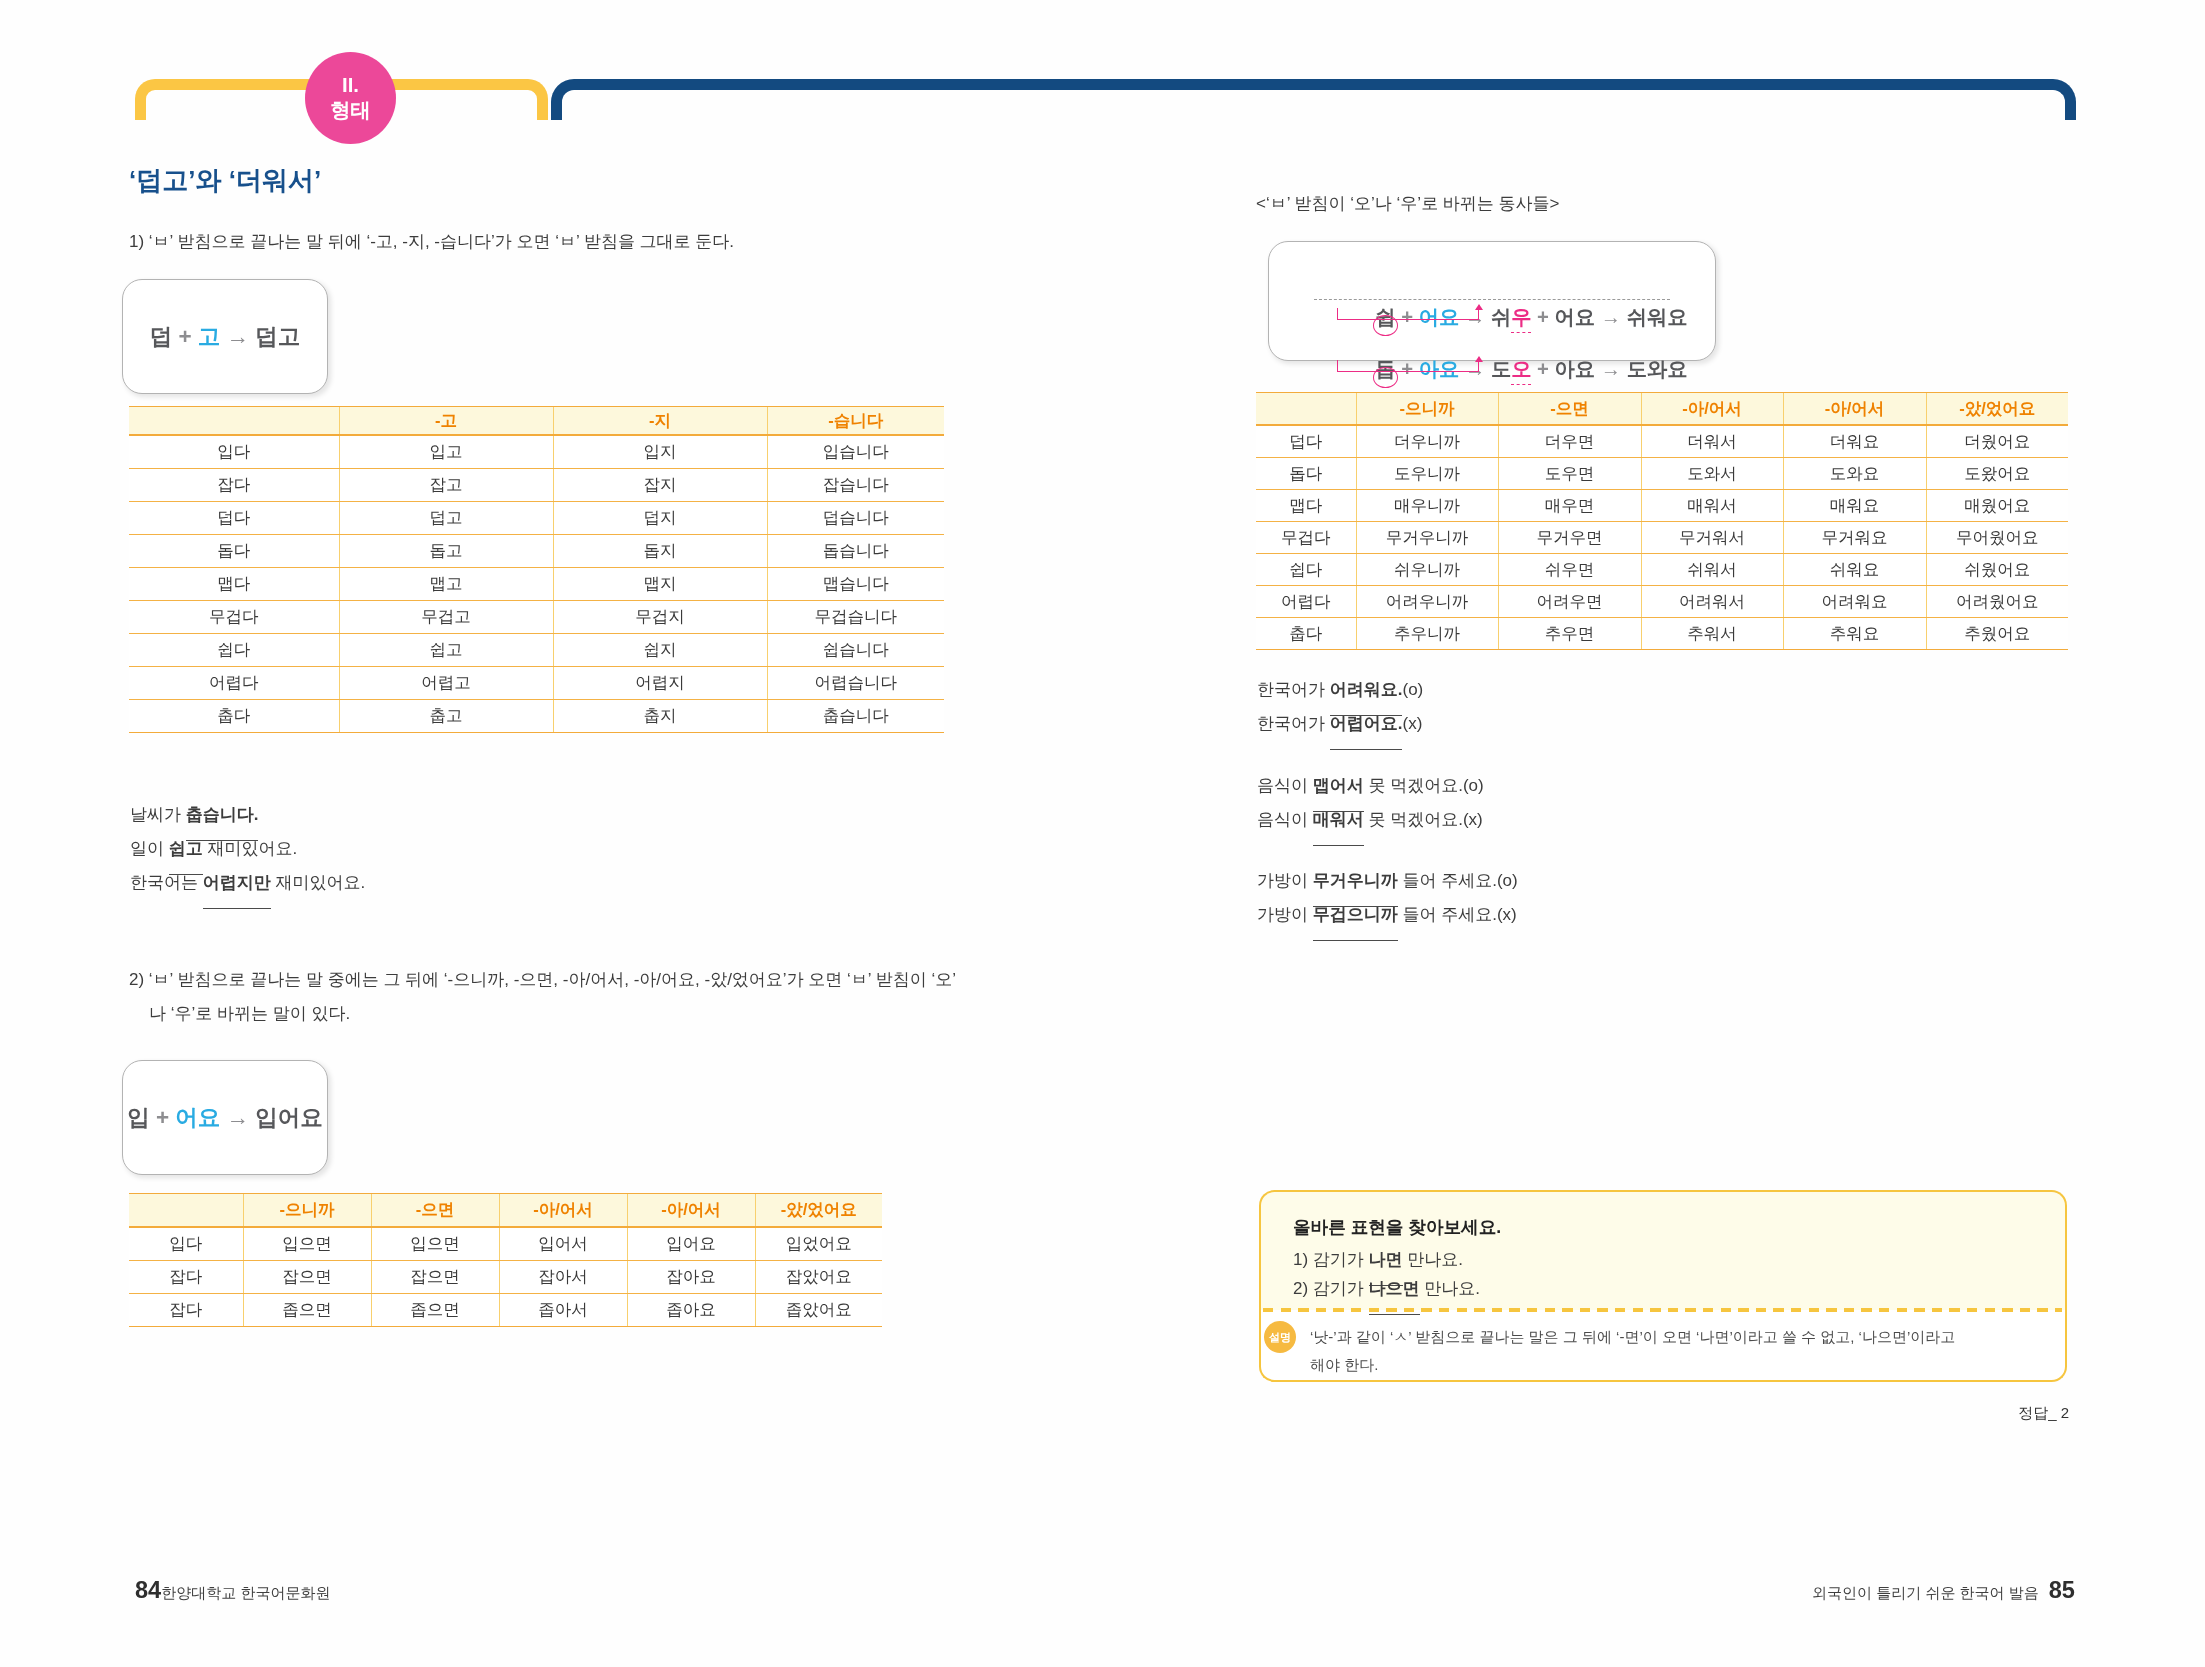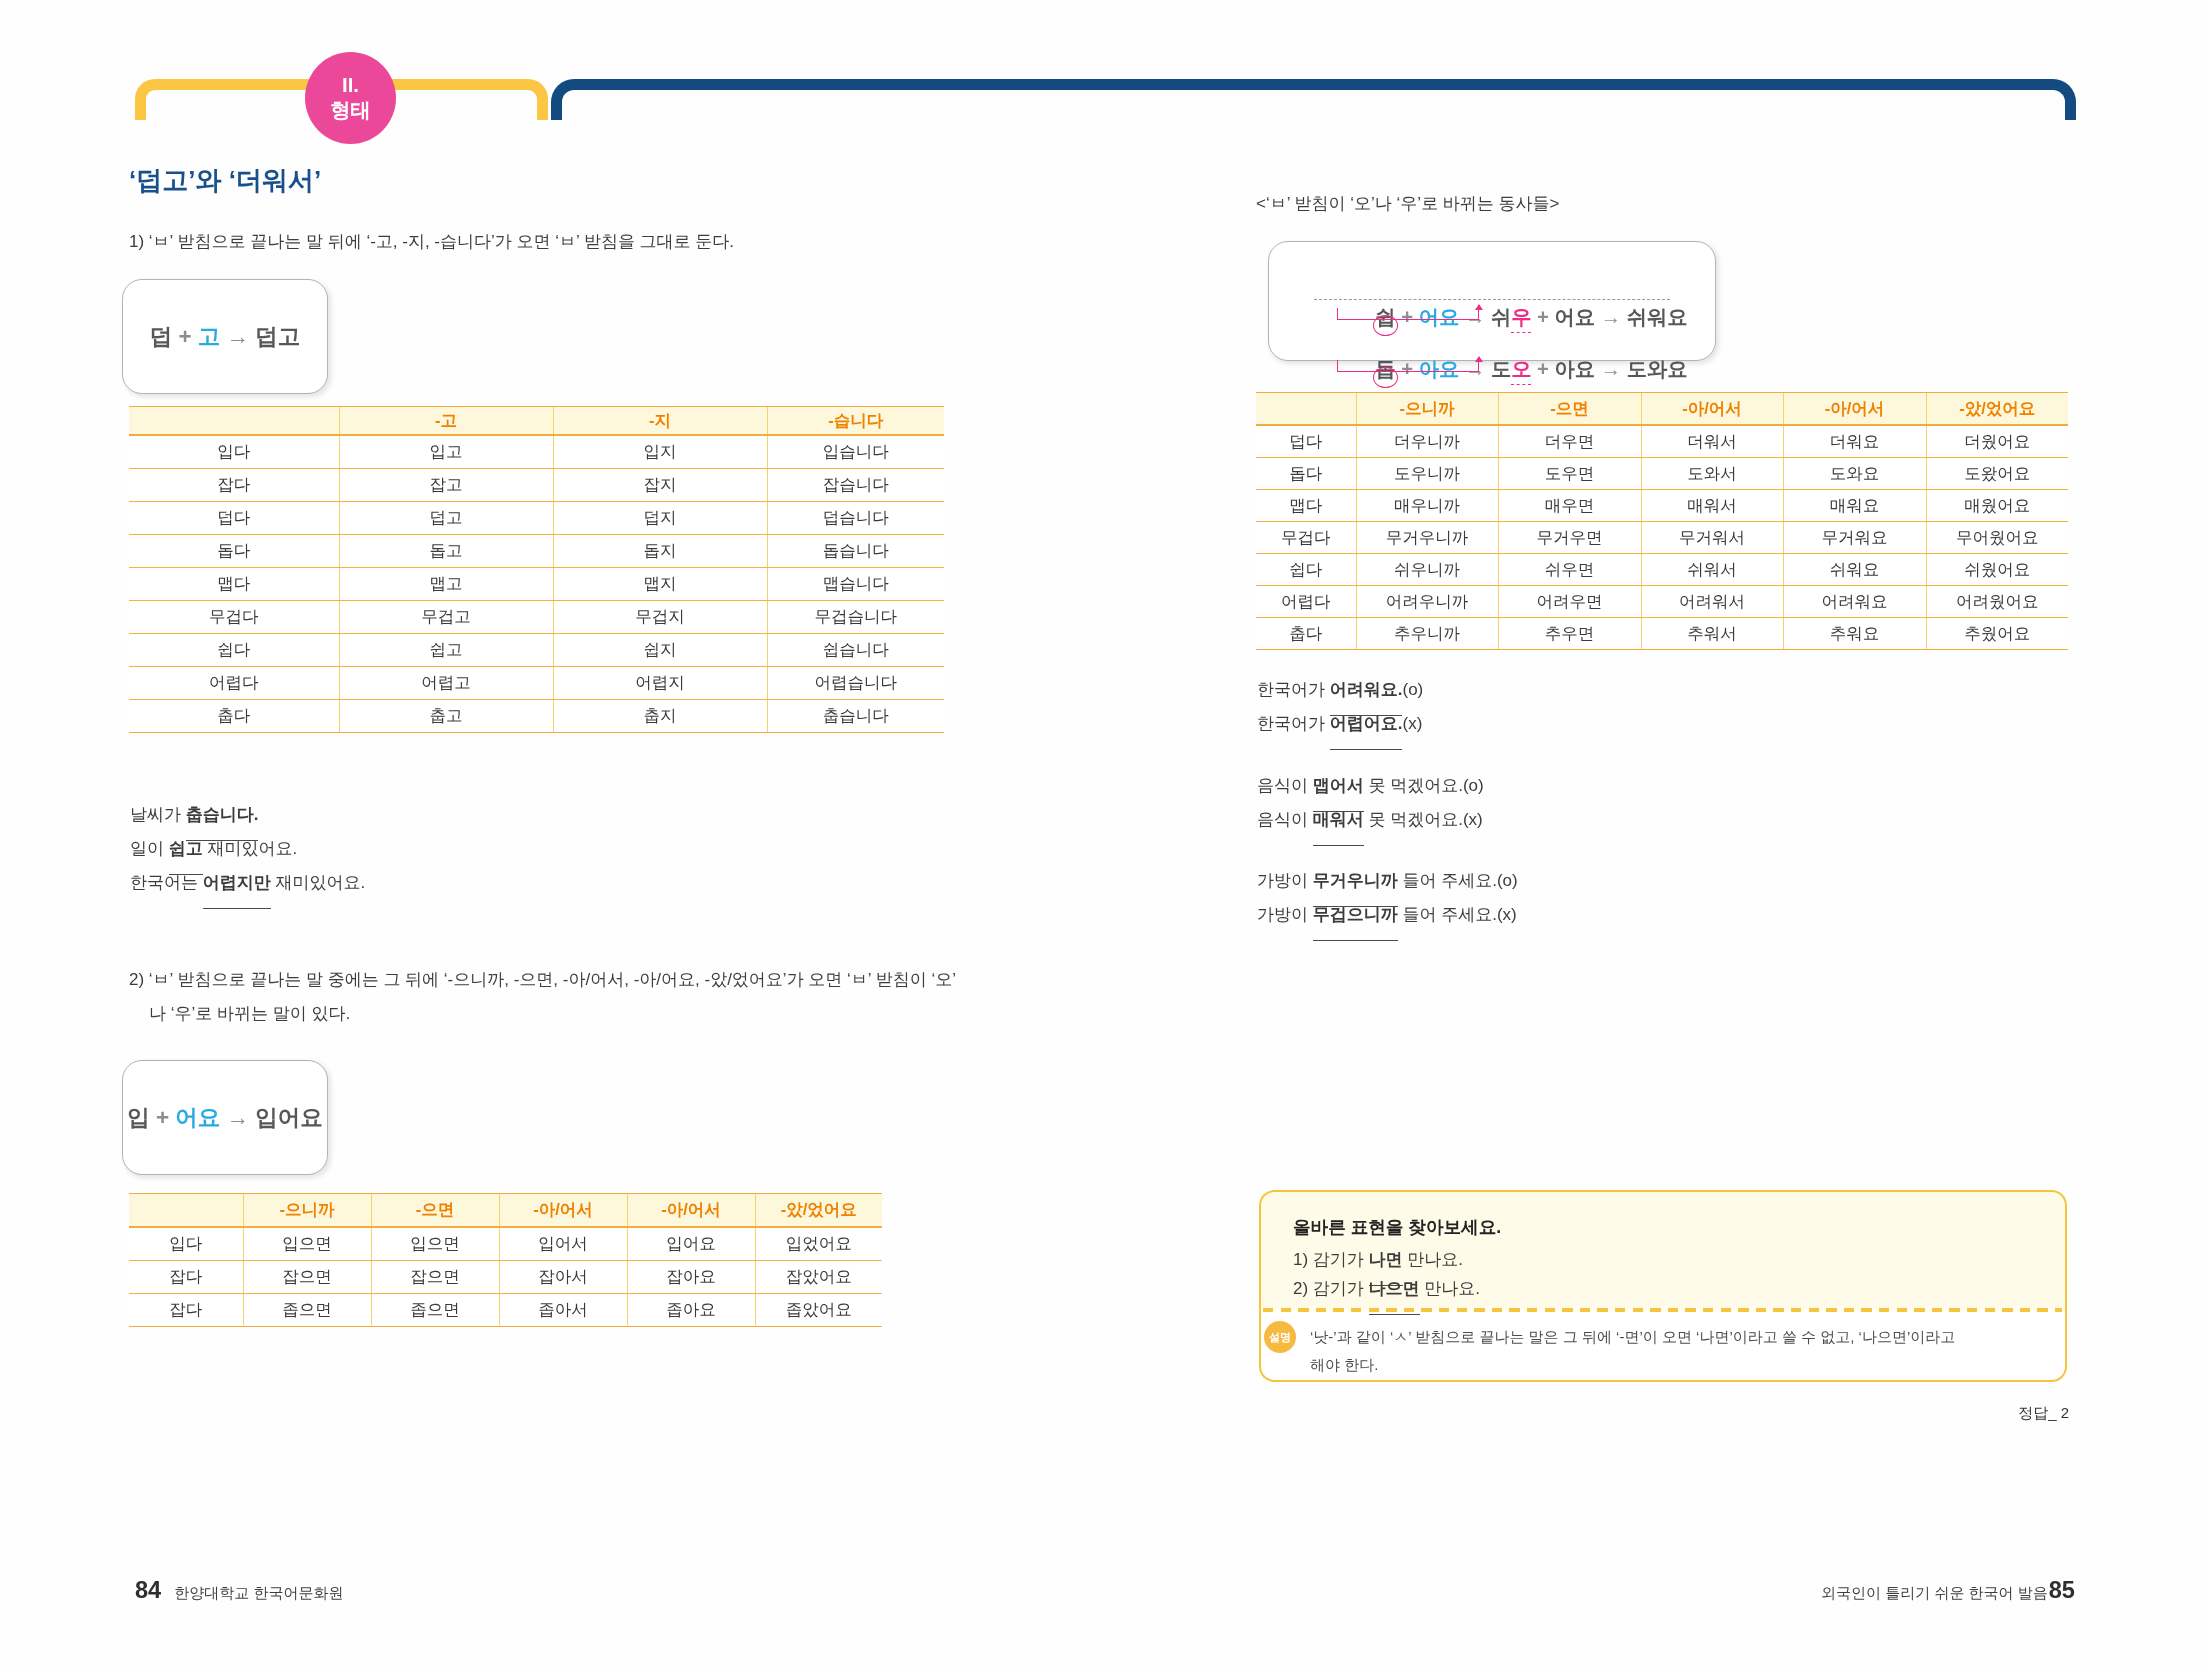--- a/index.html
+++ b/index.html
@@ -62,22 +62,22 @@
           background:#fefce9;border:2.2px solid #f6c53f;border-bottom:none;border-radius:15.4px 15.4px 0 0;}
   .quiz-b{position:absolute;left:1259px;top:1310px;width:808px;height:72px;box-sizing:border-box;
           background:#ffffff;border:2.2px solid #f6c53f;border-top:none;border-radius:0 0 15.4px 15.4px;}
   .quiz-dash{position:absolute;left:1263px;top:1308px;width:799px;height:4.4px;
              background:repeating-linear-gradient(90deg,#f6c53f 0 10.4px,transparent 10.4px 17.6px);}
   .expl-badge{position:absolute;left:1264px;top:1321px;width:32px;height:32px;border-radius:50%;
               background:#f6ba41;color:#ffffff;font-size:11px;font-weight:bold;
               display:flex;align-items:center;justify-content:center;}
   .expl-line{position:absolute;font-size:15px;color:#4b4b4b;white-space:nowrap;}
 
-  .footer-l{position:absolute;left:135px;top:1577px;display:flex;align-items:baseline;gap:13px;}
-  .footer-r{position:absolute;right:130px;top:1577px;display:flex;align-items:baseline;gap:1px;}
+  .footer-l{position:absolute;left:135px;top:1577px;display:flex;align-items:baseline;}
+  .footer-r{position:absolute;right:130px;top:1577px;display:flex;align-items:baseline;gap:10px;}
   .pagenum{font-size:23.6px;font-weight:bold;color:#2e2e2e;}
   .foottxt{font-size:15px;color:#3f3f3f;}
 </style>
 </head>
 <body>
 
 <div id="page">
 
   <div class="br-y"></div>
   <div class="br-n"></div>

